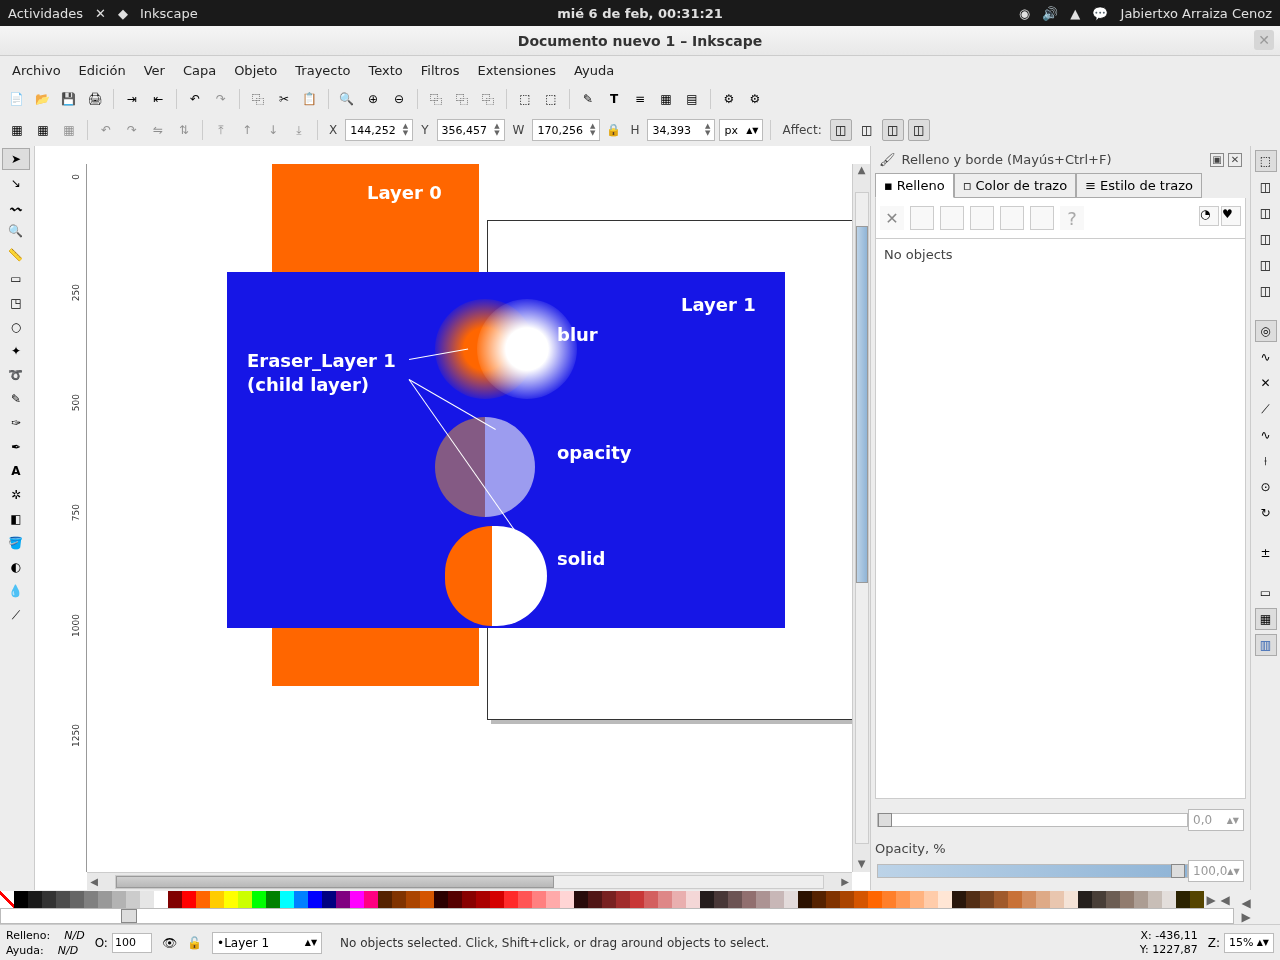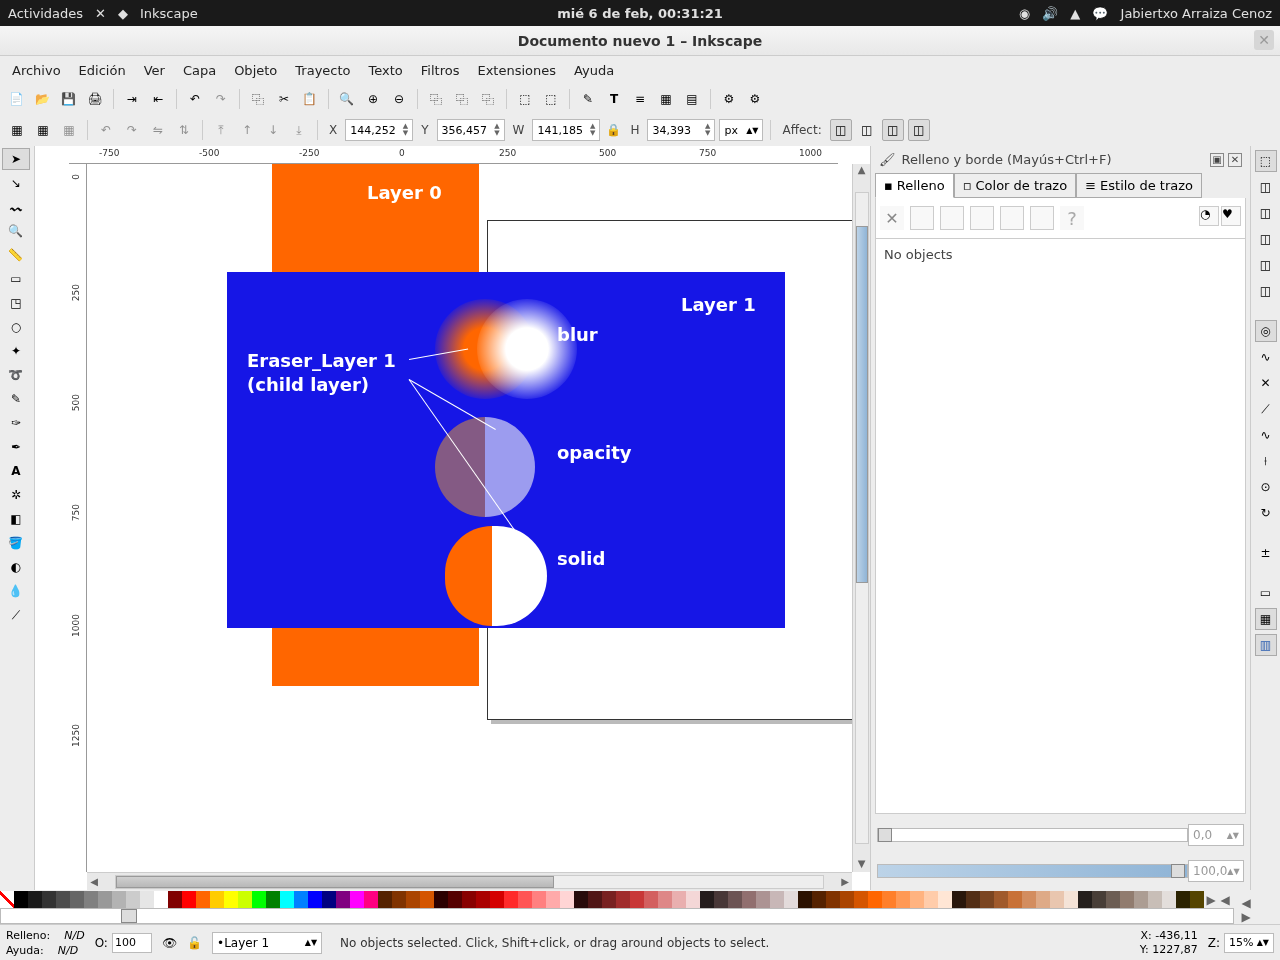--- a/index.html
+++ b/index.html
@@ -217,21 +217,21 @@
       <span>144,252</span>
       <span class="sp">▲<br>▼</span>
     </div>
   <span class="label-sm">Y</span>
   <div class="num-input">
       <span>356,457</span>
       <span class="sp">▲<br>▼</span>
     </div>
   <span class="label-sm">W</span>
   <div class="num-input">
-      <span>141,185</span>
+      <span>170,256</span>
       <span class="sp">▲<br>▼</span>
     </div>
   <div class="lock">🔒</div>
   <span class="label-sm">H</span>
   <div class="num-input">
       <span>34,393</span>
       <span class="sp">▲<br>▼</span>
     </div>
   <div class="unit-sel">
       <span>px</span>
@@ -266,30 +266,20 @@
       </div>
     <div class="tool">✲</div>
     <div class="tool">◧</div>
     <div class="tool">🪣</div>
     <div class="tool">◐</div>
     <div class="tool">💧</div>
     <div class="tool">⟋</div>
   </div>
 
   <div class="canvas-wrap">
-    <div class="ruler-h">
-      <span class="lbl" style="left:30px">-750</span>
-      <span class="lbl" style="left:130px">-500</span>
-      <span class="lbl" style="left:230px">-250</span>
-      <span class="lbl" style="left:330px">0</span>
-      <span class="lbl" style="left:430px">250</span>
-      <span class="lbl" style="left:530px">500</span>
-      <span class="lbl" style="left:630px">750</span>
-      <span class="lbl" style="left:730px">1000</span>
-    </div>
     <div class="ruler-v">
       <span class="lbl" style="top:10px">0</span>
       <span class="lbl" style="top:120px">250</span>
       <span class="lbl" style="top:230px">500</span>
       <span class="lbl" style="top:340px">750</span>
       <span class="lbl" style="top:450px">1000</span>
       <span class="lbl" style="top:560px">1250</span>
     </div>
     <div class="canvas-area">
       <div class="page-rect"></div>
@@ -371,20 +361,21 @@
     <div class="slider-row">
       <div class="slider-track">
           <div class="slider-thumb" style="left:0"></div>
         </div>
       <div class="slider-val">
           <span>0,0</span>
           <span class="sp" style="font-size:8px">▲▼</span>
         </div>
     </div>
     <div style="height:6px"></div>
+    <div class="slider-lbl">Opacity, %</div>
     <div class="slider-row">
       <div class="slider-track" style="background:linear-gradient(90deg,#bcd3e8,#8fb4d6)">
           <div class="slider-thumb" style="left:calc(100% - 16px)"></div>
         </div>
       <div class="slider-val">
           <span>100,0</span>
           <span class="sp" style="font-size:8px">▲▼</span>
         </div>
     </div>
   </div>

